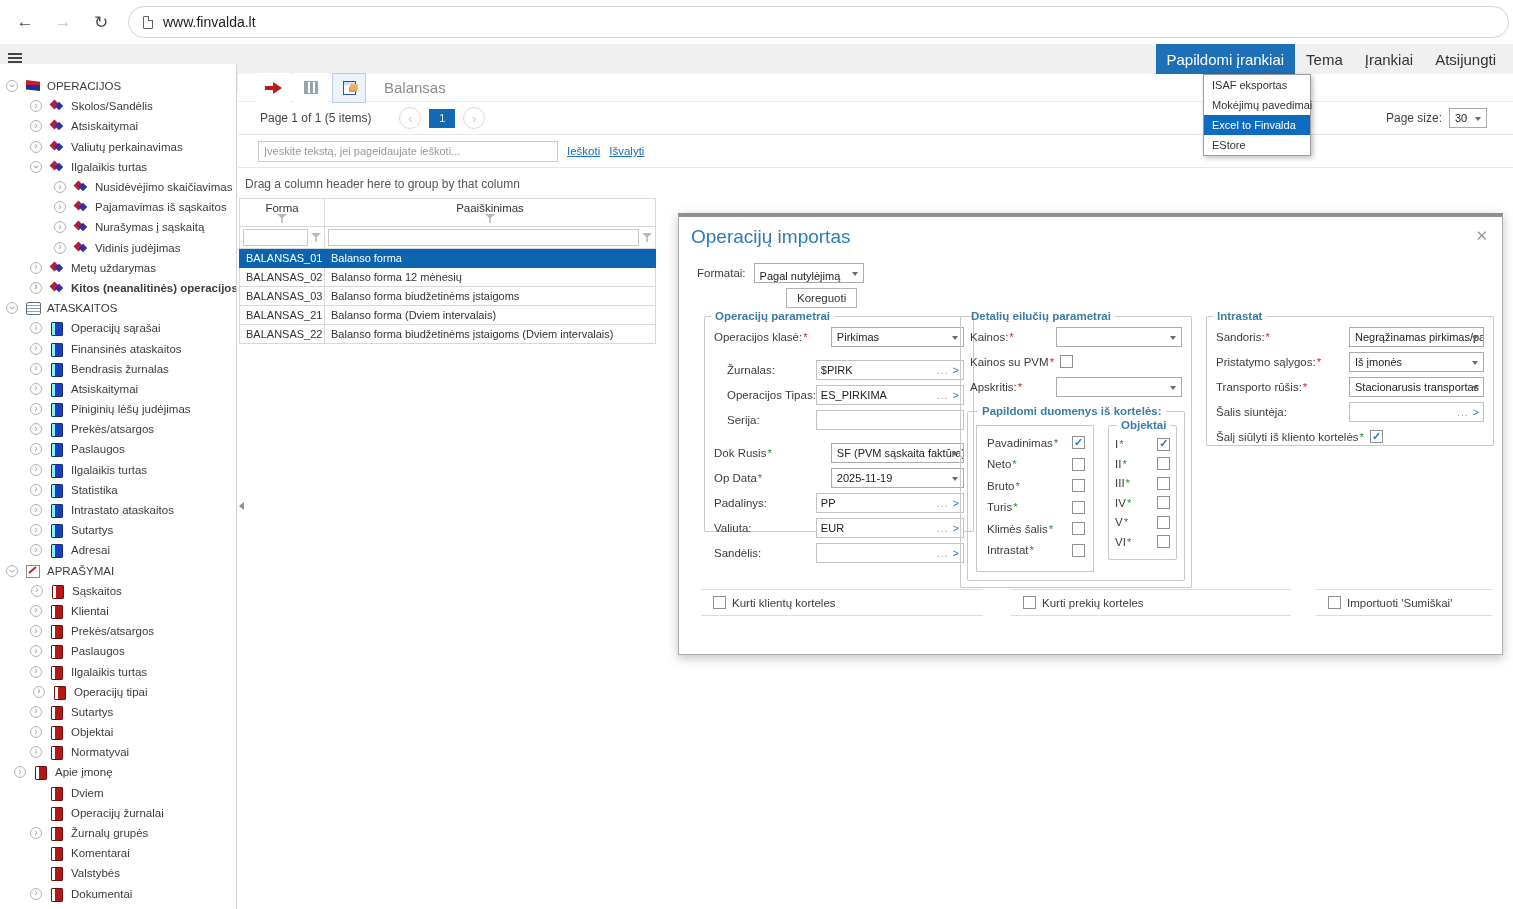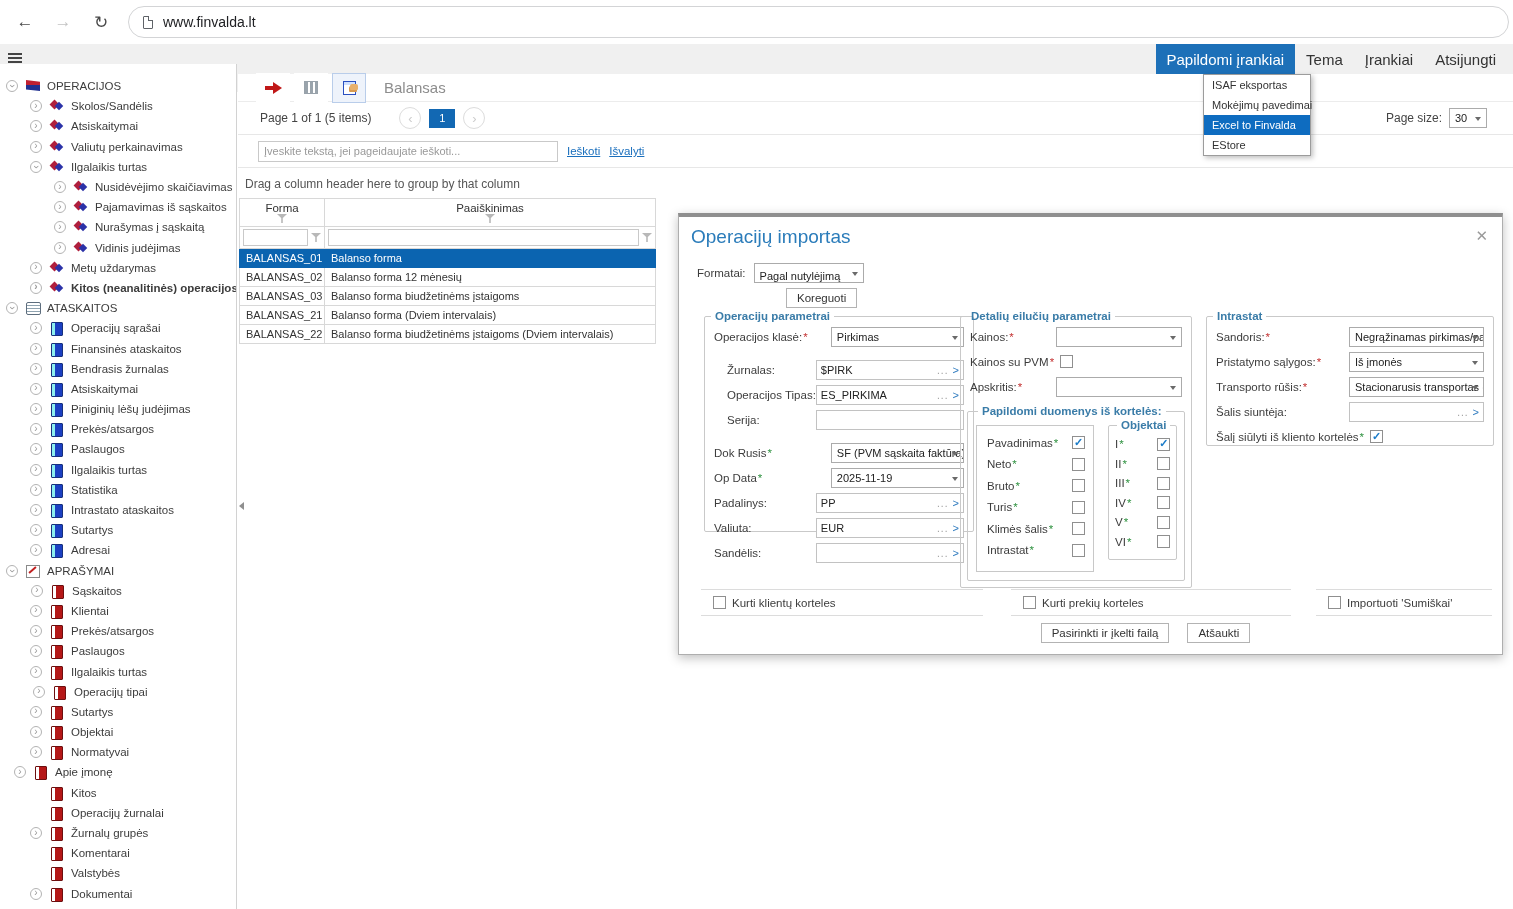--- a/index.html
+++ b/index.html
@@ -383,21 +383,21 @@
 
       <div class="tree-row" style="padding-left: 14px;">
         <span class="t-arrow a-collapsed"></span>
         <span class="t-icon i-book-red"></span>
         <span class="t-label">Apie įmonę</span>
       </div>
 
       <div class="tree-row" style="padding-left: 30px;">
         <span class="t-arrow a-none"></span>
         <span class="t-icon i-book-red"></span>
-        <span class="t-label">Kitos</span>
+        <span class="t-label">Dviem</span>
       </div>
 
       <div class="tree-row" style="padding-left: 30px;">
         <span class="t-arrow a-none"></span>
         <span class="t-icon i-book-red"></span>
         <span class="t-label">Operacijų žurnalai</span>
       </div>
 
       <div class="tree-row" style="padding-left: 30px;">
         <span class="t-arrow a-collapsed"></span>
@@ -735,17 +735,13 @@
         <span class="cb"></span>
         <span class="lbl">Kurti prekių korteles</span>
       </div>
 
       <div class="bseg">
         <span class="cb"></span>
         <span class="lbl">Importuoti 'Sumiškai'</span>
       </div>
     </div>
 
-  <div class="m-buttons">
-    <button class="mbtn">Pasirinkti ir įkelti failą</button>
-    <button class="mbtn">Atšaukti</button>
-  </div>
 </div>
 
 </body></html>

